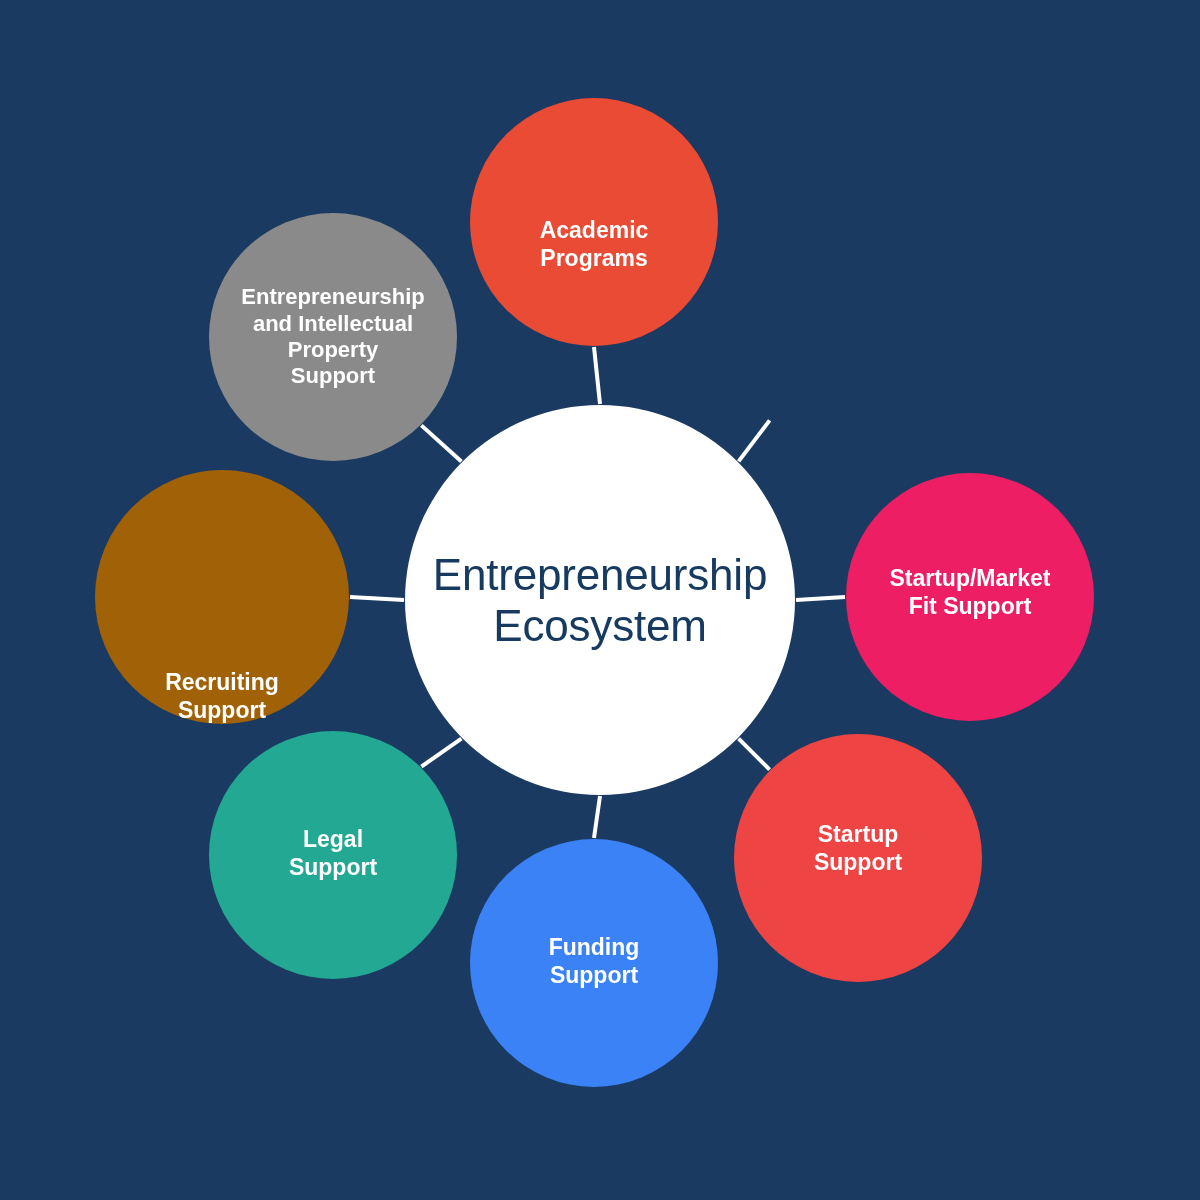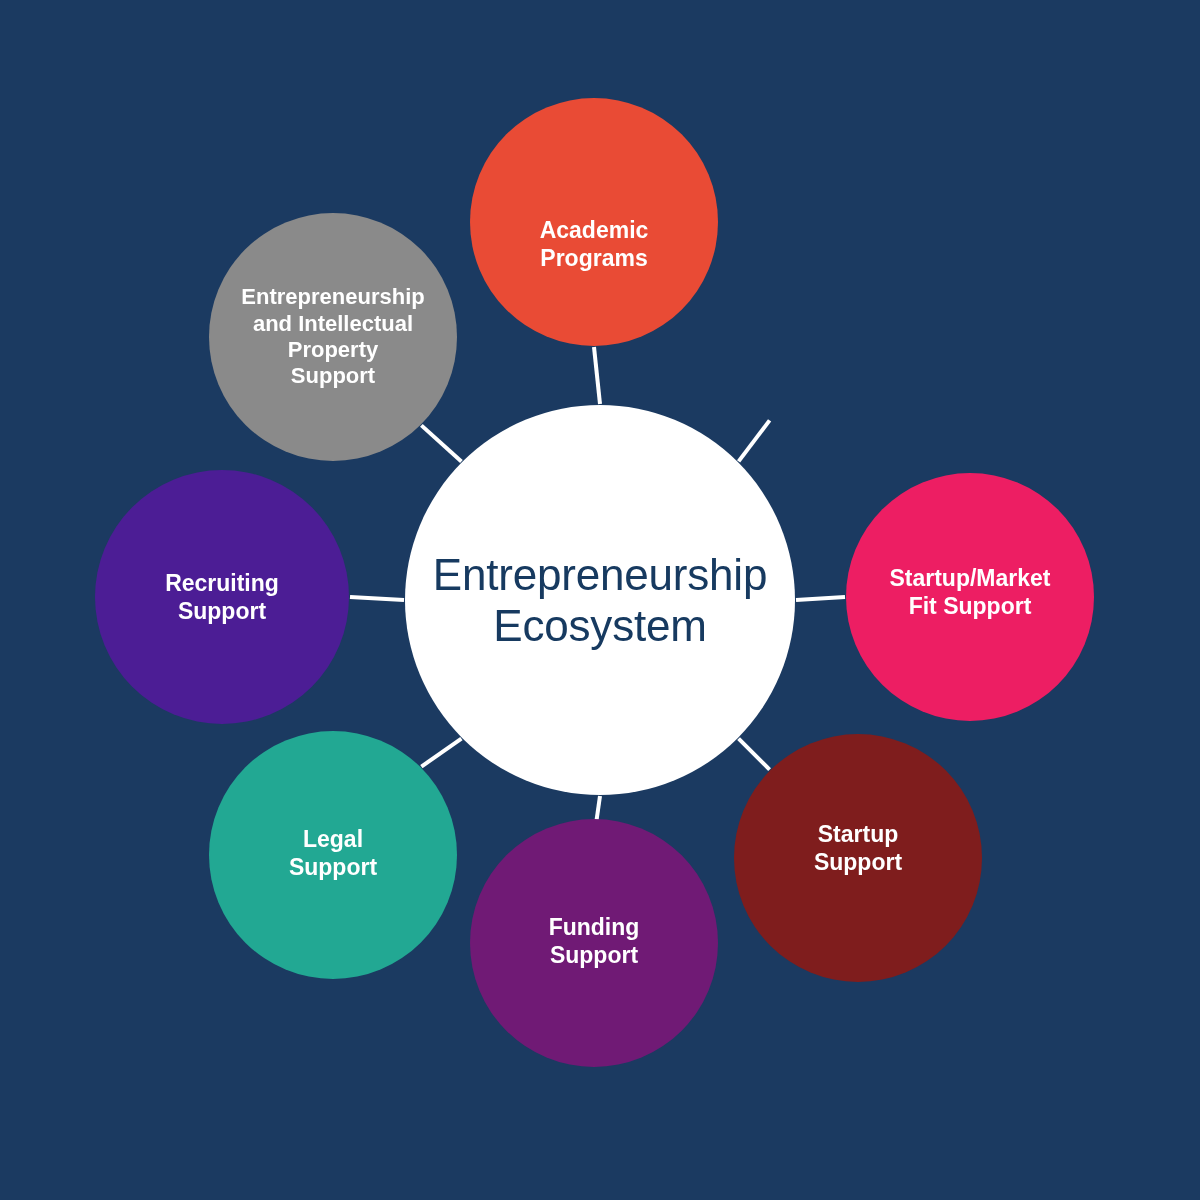--- a/index.html
+++ b/index.html
@@ -79,33 +79,33 @@
       <line x1="461.4070708874367" y1="461.4070708874367" x2="421.3883476483184" y2="425.3883476483185" stroke="#FFFFFF" stroke-width="4"></line>
     </svg>
 <div class="node satellite" style="left: 470px; top: 98px; width: 248px; height: 248px; background: rgb(233, 75, 53);">
       <div class="sat-label" style="top: 22px;">Academic
 Programs</div>
     </div>
     <div class="node satellite" style="left: 846px; top: 473px; width: 248px; height: 248px; background: rgb(237, 30, 99);">
       <div class="sat-label" style="top: -5px;">Startup/Market
 Fit Support</div>
     </div>
-    <div class="node satellite" style="left: 734px; top: 734px; width: 248px; height: 248px; background: #7f1d1d;">
+    <div class="node satellite" style="left: 734px; top: 734px; width: 248px; height: 248px; background: #ef4444;">
       <div class="sat-label" style="top: -10px;">Startup
 Support</div>
     </div>
-    <div class="node satellite" style="left: 470px; top: 819px; width: 248px; height: 248px; background: #701a75;">
+    <div class="node satellite" style="left: 470px; top: 839px; width: 248px; height: 248px; background: #3b82f6;">
       <div class="sat-label" style="top: -2px;">Funding
 Support</div>
     </div>
     <div class="node satellite" style="left: 209px; top: 731px; width: 248px; height: 248px; background: rgb(34, 168, 147); justify-content: center;">
       <div class="sat-label" style="top: -2px;">Legal
 Support</div>
     </div>
-    <div class="node satellite" style="left: 95px; top: 470px; width: 254px; height: 254px; background: #4c1d95;">
+    <div class="node satellite" style="left: 95px; top: 470px; width: 254px; height: 254px; background: #a16207; align-items: flex-end;">
       <div class="sat-label" style="top: 0px;">Recruiting
 Support</div>
     </div>
     <div class="node satellite" style="left: 209px; top: 213px; width: 248px; height: 248px; background: rgb(138, 138, 138);">
       <div class="sat-label small" style="top: 0px;">Entrepreneurship
 and Intellectual
 Property
 Support</div>
     </div>
     <div class="node hub" style="left: 405px; top: 405px; width: 390px; height: 390px; background: rgb(255, 255, 255);">

